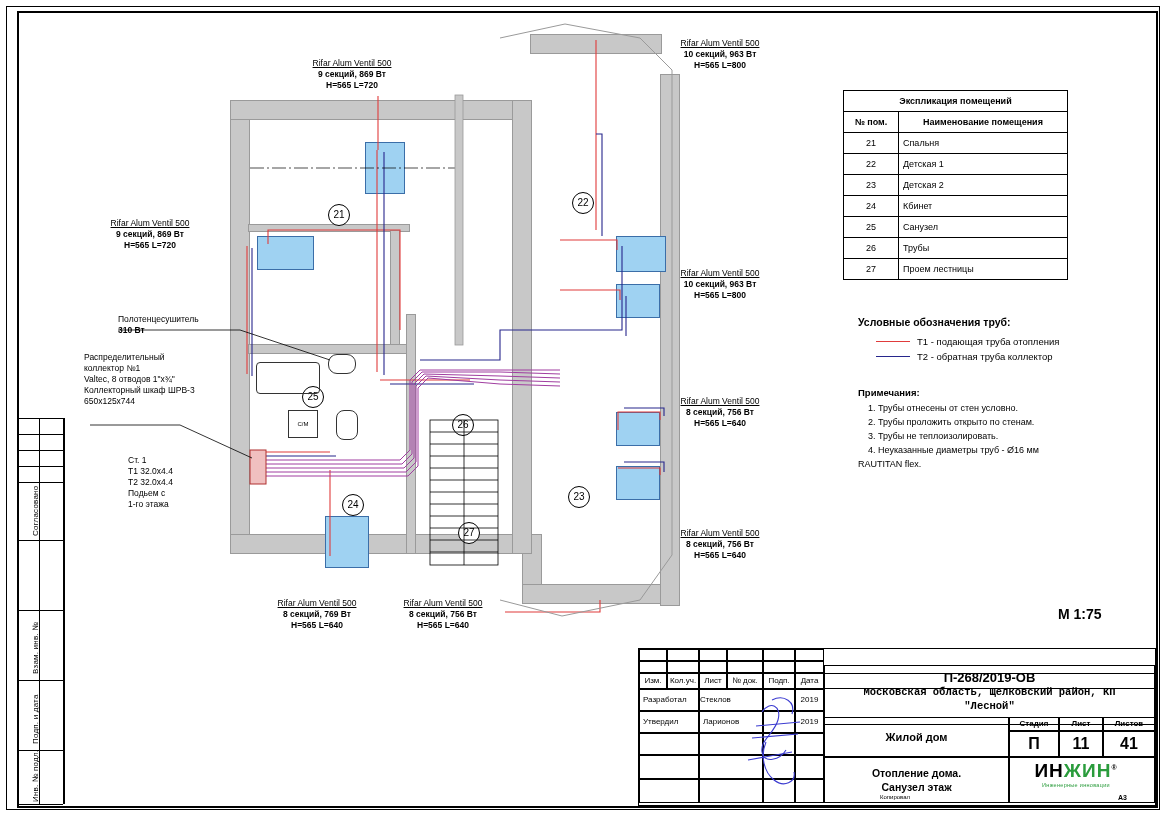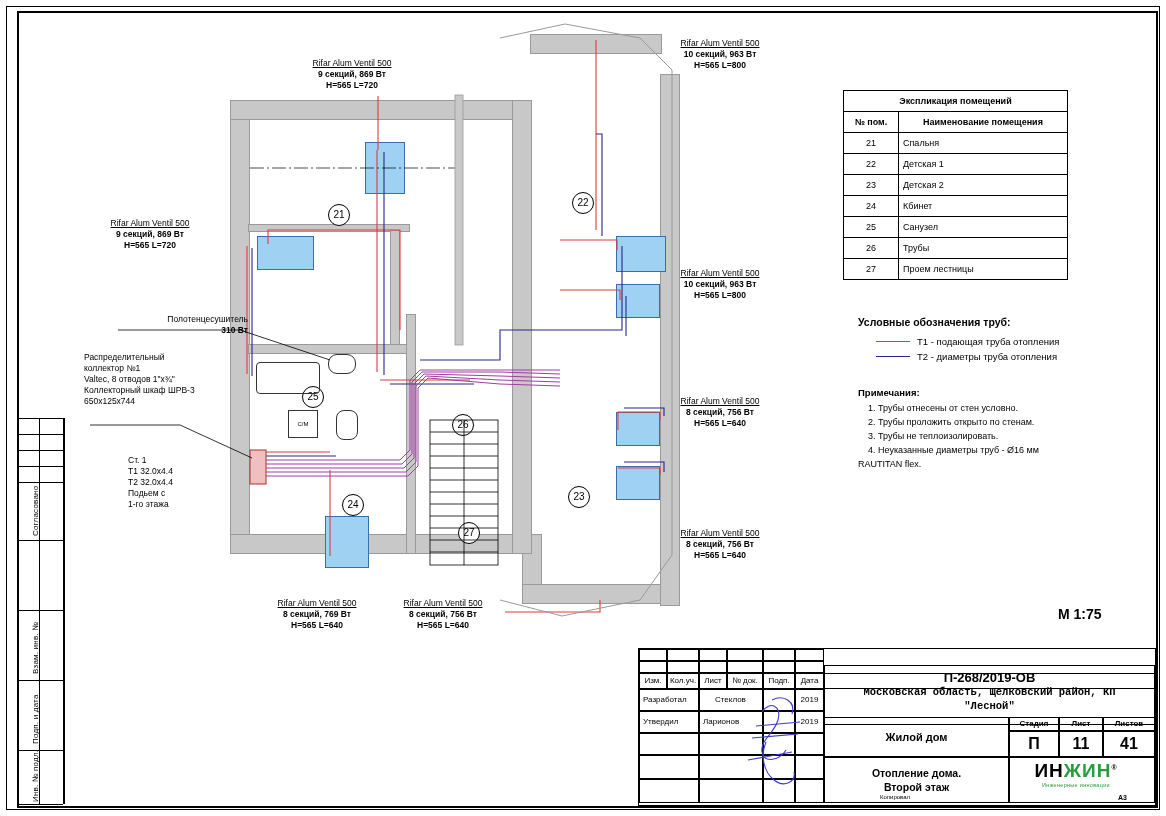--- a/index.html
+++ b/index.html
@@ -251,21 +251,21 @@
     <b>8 секций, 769 Вт</b><br>
     <b>H=565 L=640</b>
   </div>
 
   <div class="lbl" style="left:358px;top:598px;width:170px;">
     <span class="u">Rifar Alum Ventil 500</span><br>
     <b>8 секций, 756 Вт</b><br>
     <b>H=565 L=640</b>
   </div>
 
-  <div class="lbl-left" style="left:118px;top:314px;text-align:right;width:130px;">
+  <div class="lbl-left" style="left:118px;top:314px;text-align:left;width:130px;">
     <span class="u">Полотенцесушитель</span><br>
     <b>310 Вт</b>
   </div>
 
   <div class="lbl-left" style="left:84px;top:352px;">
     <span>Распределительный</span><br>
     <span>коллектор №1</span><br>
     <span>Valtec, 8 отводов 1"х¾"</span><br>
     <span>Коллекторный шкаф ШРВ-3</span><br>
     <span>650х125х744</span>
@@ -320,21 +320,21 @@
     </table>
 
   <div class="legend">
     <div class="ttl">Условные обозначения  труб:</div>
     <div class="row">
       <span class="swatch"></span>
       <span>Т1 - подающая труба отопления</span>
     </div>
     <div class="row">
       <span class="swatch t2"></span>
-      <span>Т2 - диаметры труба отопления</span>
+      <span>Т2 - обратная труба коллектор</span>
     </div>
   </div>
 
   <div class="notes">
     <div class="ttl">Примечания:</div>
     <ol>
       <li>Трубы отнесены от стен условно.</li>
       <li>Трубы проложить открыто по стенам.</li>
       <li>Трубы не теплоизолировать.</li>
       <li>Неуказанные диаметры труб - Ø16 мм</li>
@@ -367,21 +367,21 @@
     <div class="cell" style="left:124px;top:0;width:32px;height:12px;"></div>
     <div class="cell" style="left:156px;top:0;width:29px;height:12px;"></div>
     <div class="cell" style="left:0;top:12px;width:28px;height:12px;"></div>
     <div class="cell" style="left:28px;top:12px;width:32px;height:12px;"></div>
     <div class="cell" style="left:60px;top:12px;width:28px;height:12px;"></div>
     <div class="cell" style="left:88px;top:12px;width:36px;height:12px;"></div>
     <div class="cell" style="left:124px;top:12px;width:32px;height:12px;"></div>
     <div class="cell" style="left:156px;top:12px;width:29px;height:12px;"></div>
 
     <div class="cell" style="left:0;top:40px;width:60px;height:22px;justify-content:flex-start;padding-left:3px;">Разработал</div>
-    <div class="cell" style="left:60px;top:40px;width:64px;height:22px;justify-content:flex-start;padding-left:15px;">Стеклов</div>
+    <div class="cell" style="left:60px;top:40px;width:64px;height:22px;justify-content:flex-start;padding-left:0;">Стеклов</div>
     <div class="cell" style="left:124px;top:40px;width:32px;height:22px;"></div>
     <div class="cell" style="left:156px;top:40px;width:29px;height:22px;">2019</div>
 
     <div class="cell" style="left:0;top:62px;width:60px;height:22px;justify-content:flex-start;padding-left:3px;">Утвердил</div>
     <div class="cell" style="left:60px;top:62px;width:64px;height:22px;justify-content:flex-start;padding-left:3px;">Ларионов</div>
     <div class="cell" style="left:124px;top:62px;width:32px;height:22px;"></div>
     <div class="cell" style="left:156px;top:62px;width:29px;height:22px;">2019</div>
 
     <div class="cell" style="left:0;top:84px;width:60px;height:22px;"></div>
     <div class="cell" style="left:60px;top:84px;width:64px;height:22px;"></div>
@@ -400,21 +400,21 @@
 
     <div class="cell bold" style="left:370px;top:68px;width:50px;height:14px;">Стадия</div>
     <div class="cell bold" style="left:420px;top:68px;width:44px;height:14px;">Лист</div>
     <div class="cell bold" style="left:464px;top:68px;width:52px;height:14px;">Листов</div>
     <div class="cell bold" style="left:370px;top:82px;width:50px;height:26px;font-size:16px;">П</div>
     <div class="cell bold" style="left:420px;top:82px;width:44px;height:26px;font-size:16px;">11</div>
     <div class="cell bold" style="left:464px;top:82px;width:52px;height:26px;font-size:16px;">41</div>
 
     <div class="cell bold" style="left:185px;top:108px;width:185px;height:46px;flex-direction:column;font-size:10.5px;line-height:14px;">
       <span>Отопление дома.</span>
-      <span>Второй этаж</span>
+      <span>Санузел этаж</span>
     </div>
 
     <div class="cell" style="left:370px;top:108px;width:146px;height:46px;"></div>
   </div>
 
   <div class="logo">
     <div class="word">
       <span>ИН</span><span class="grn">ЖИН</span><span class="reg">®</span>
     </div>
     <div class="sub">Инженерные инновации</div>

